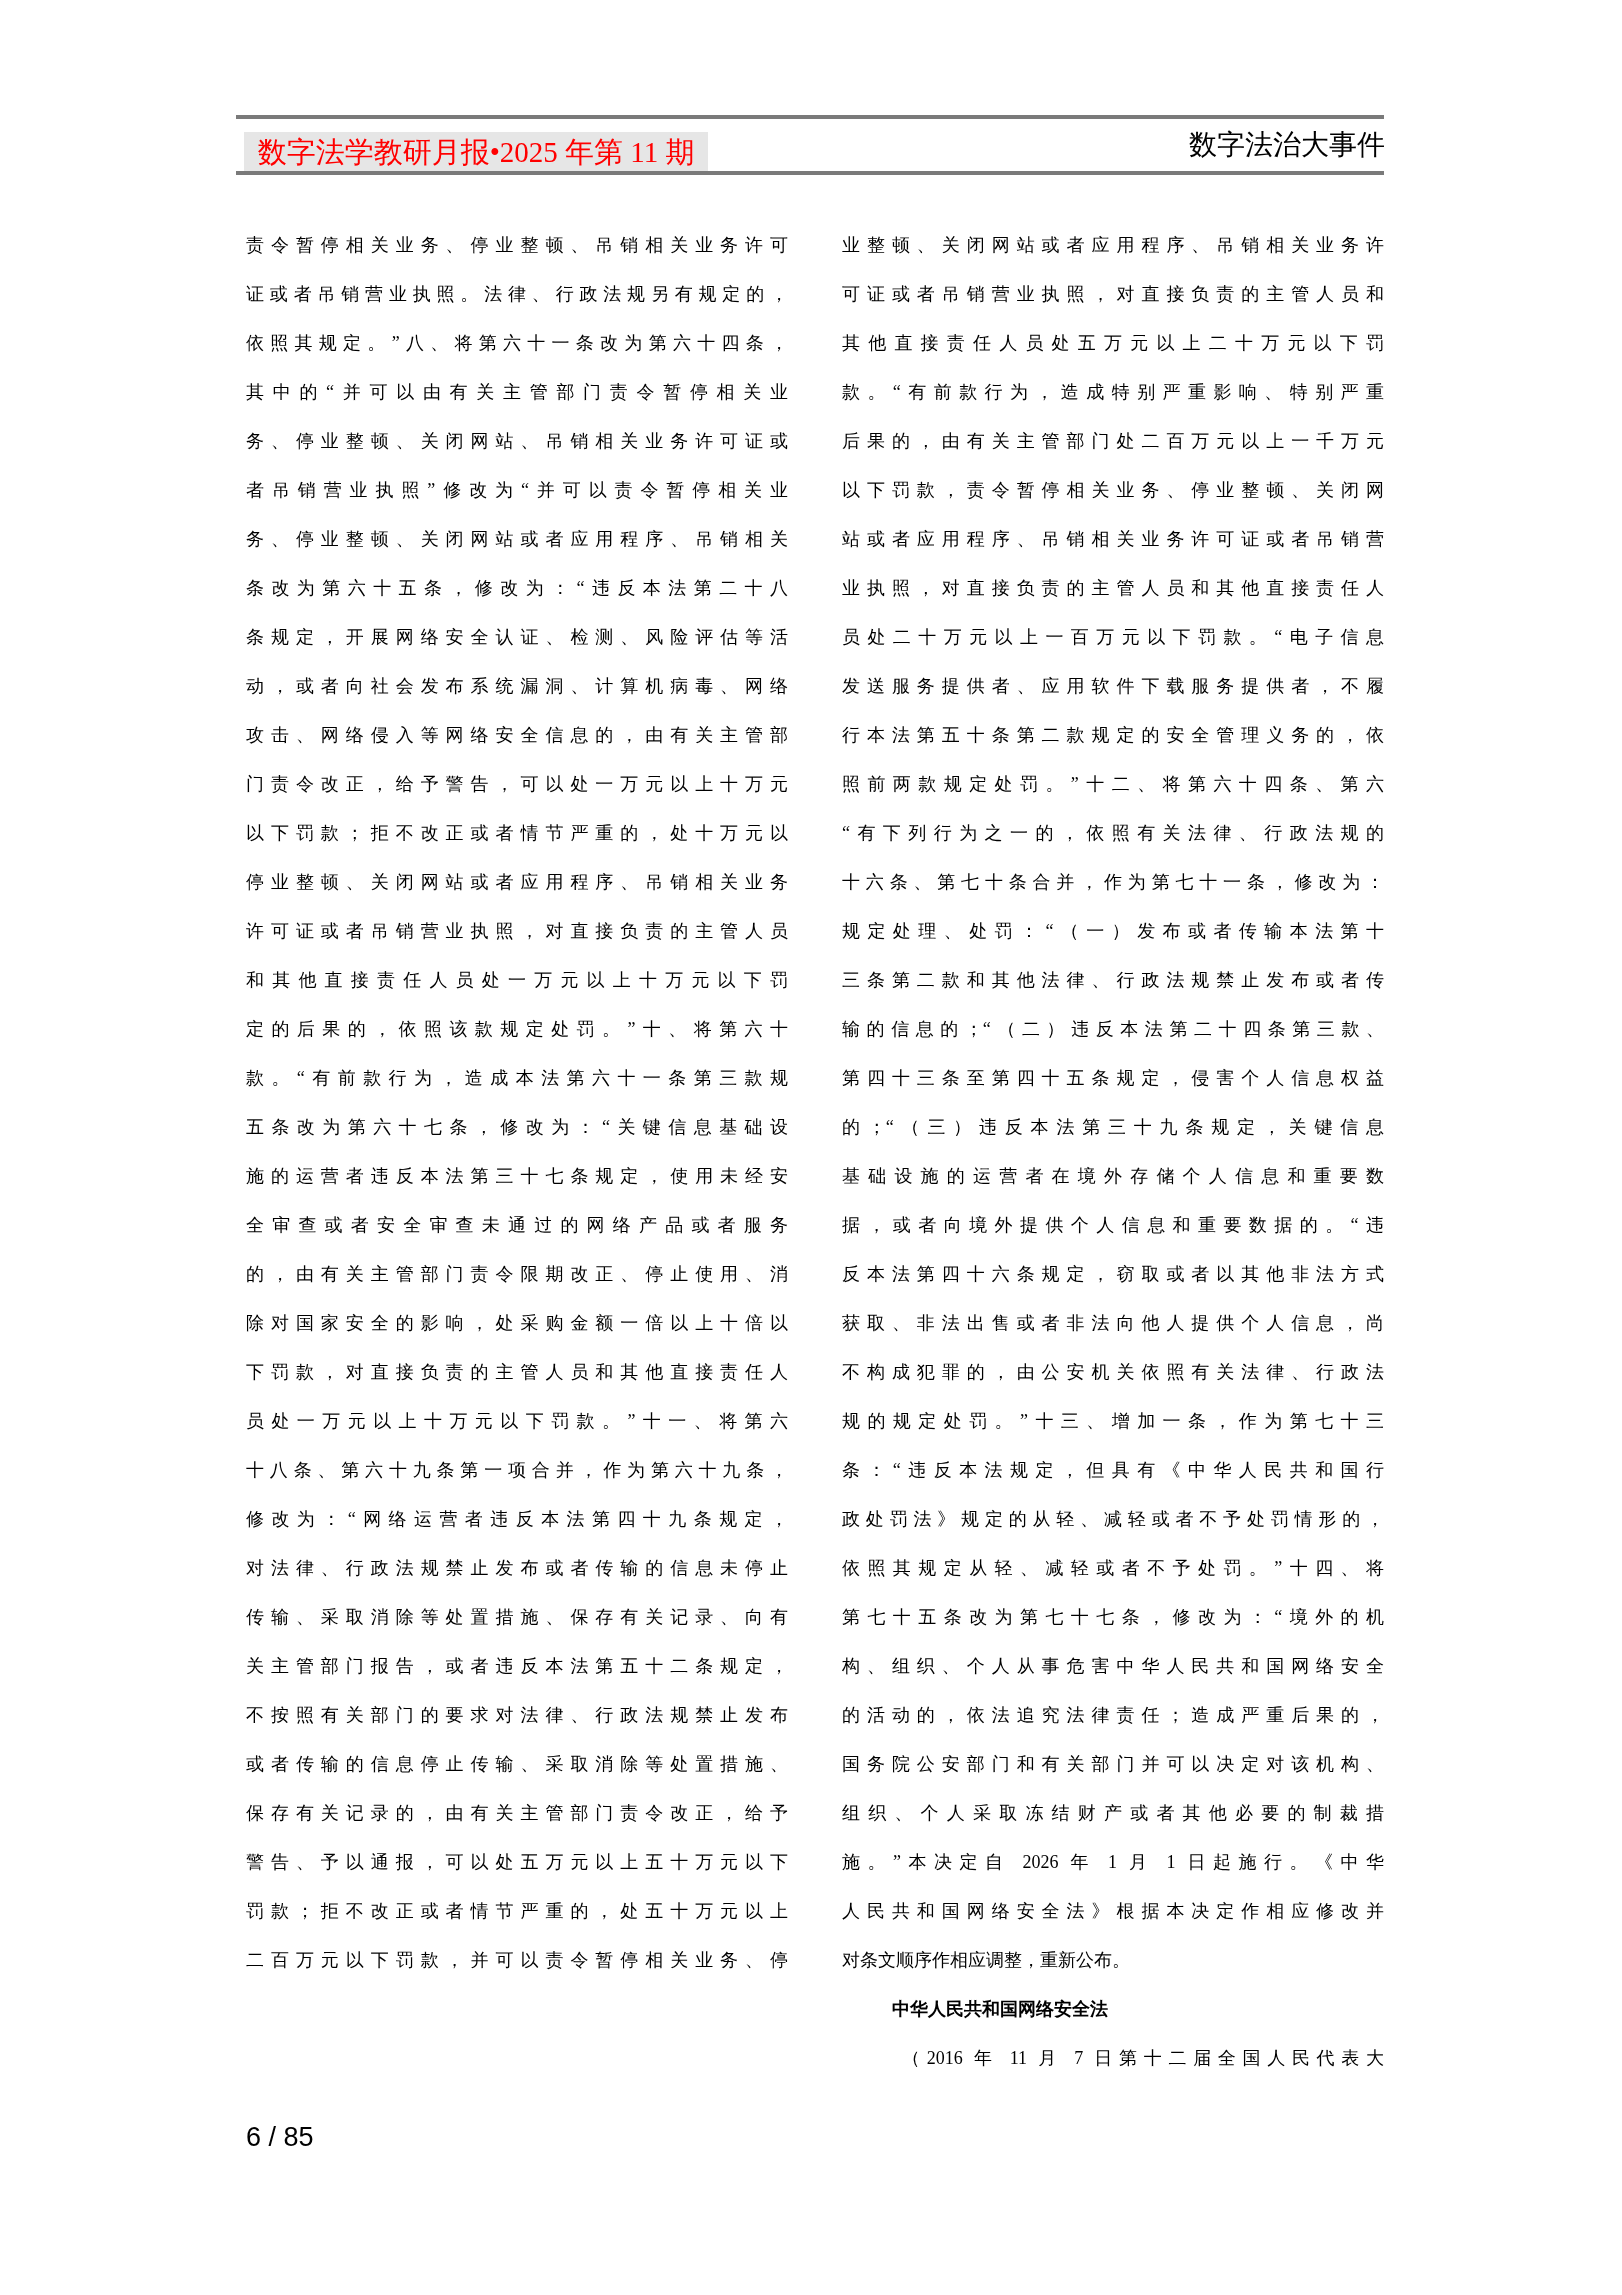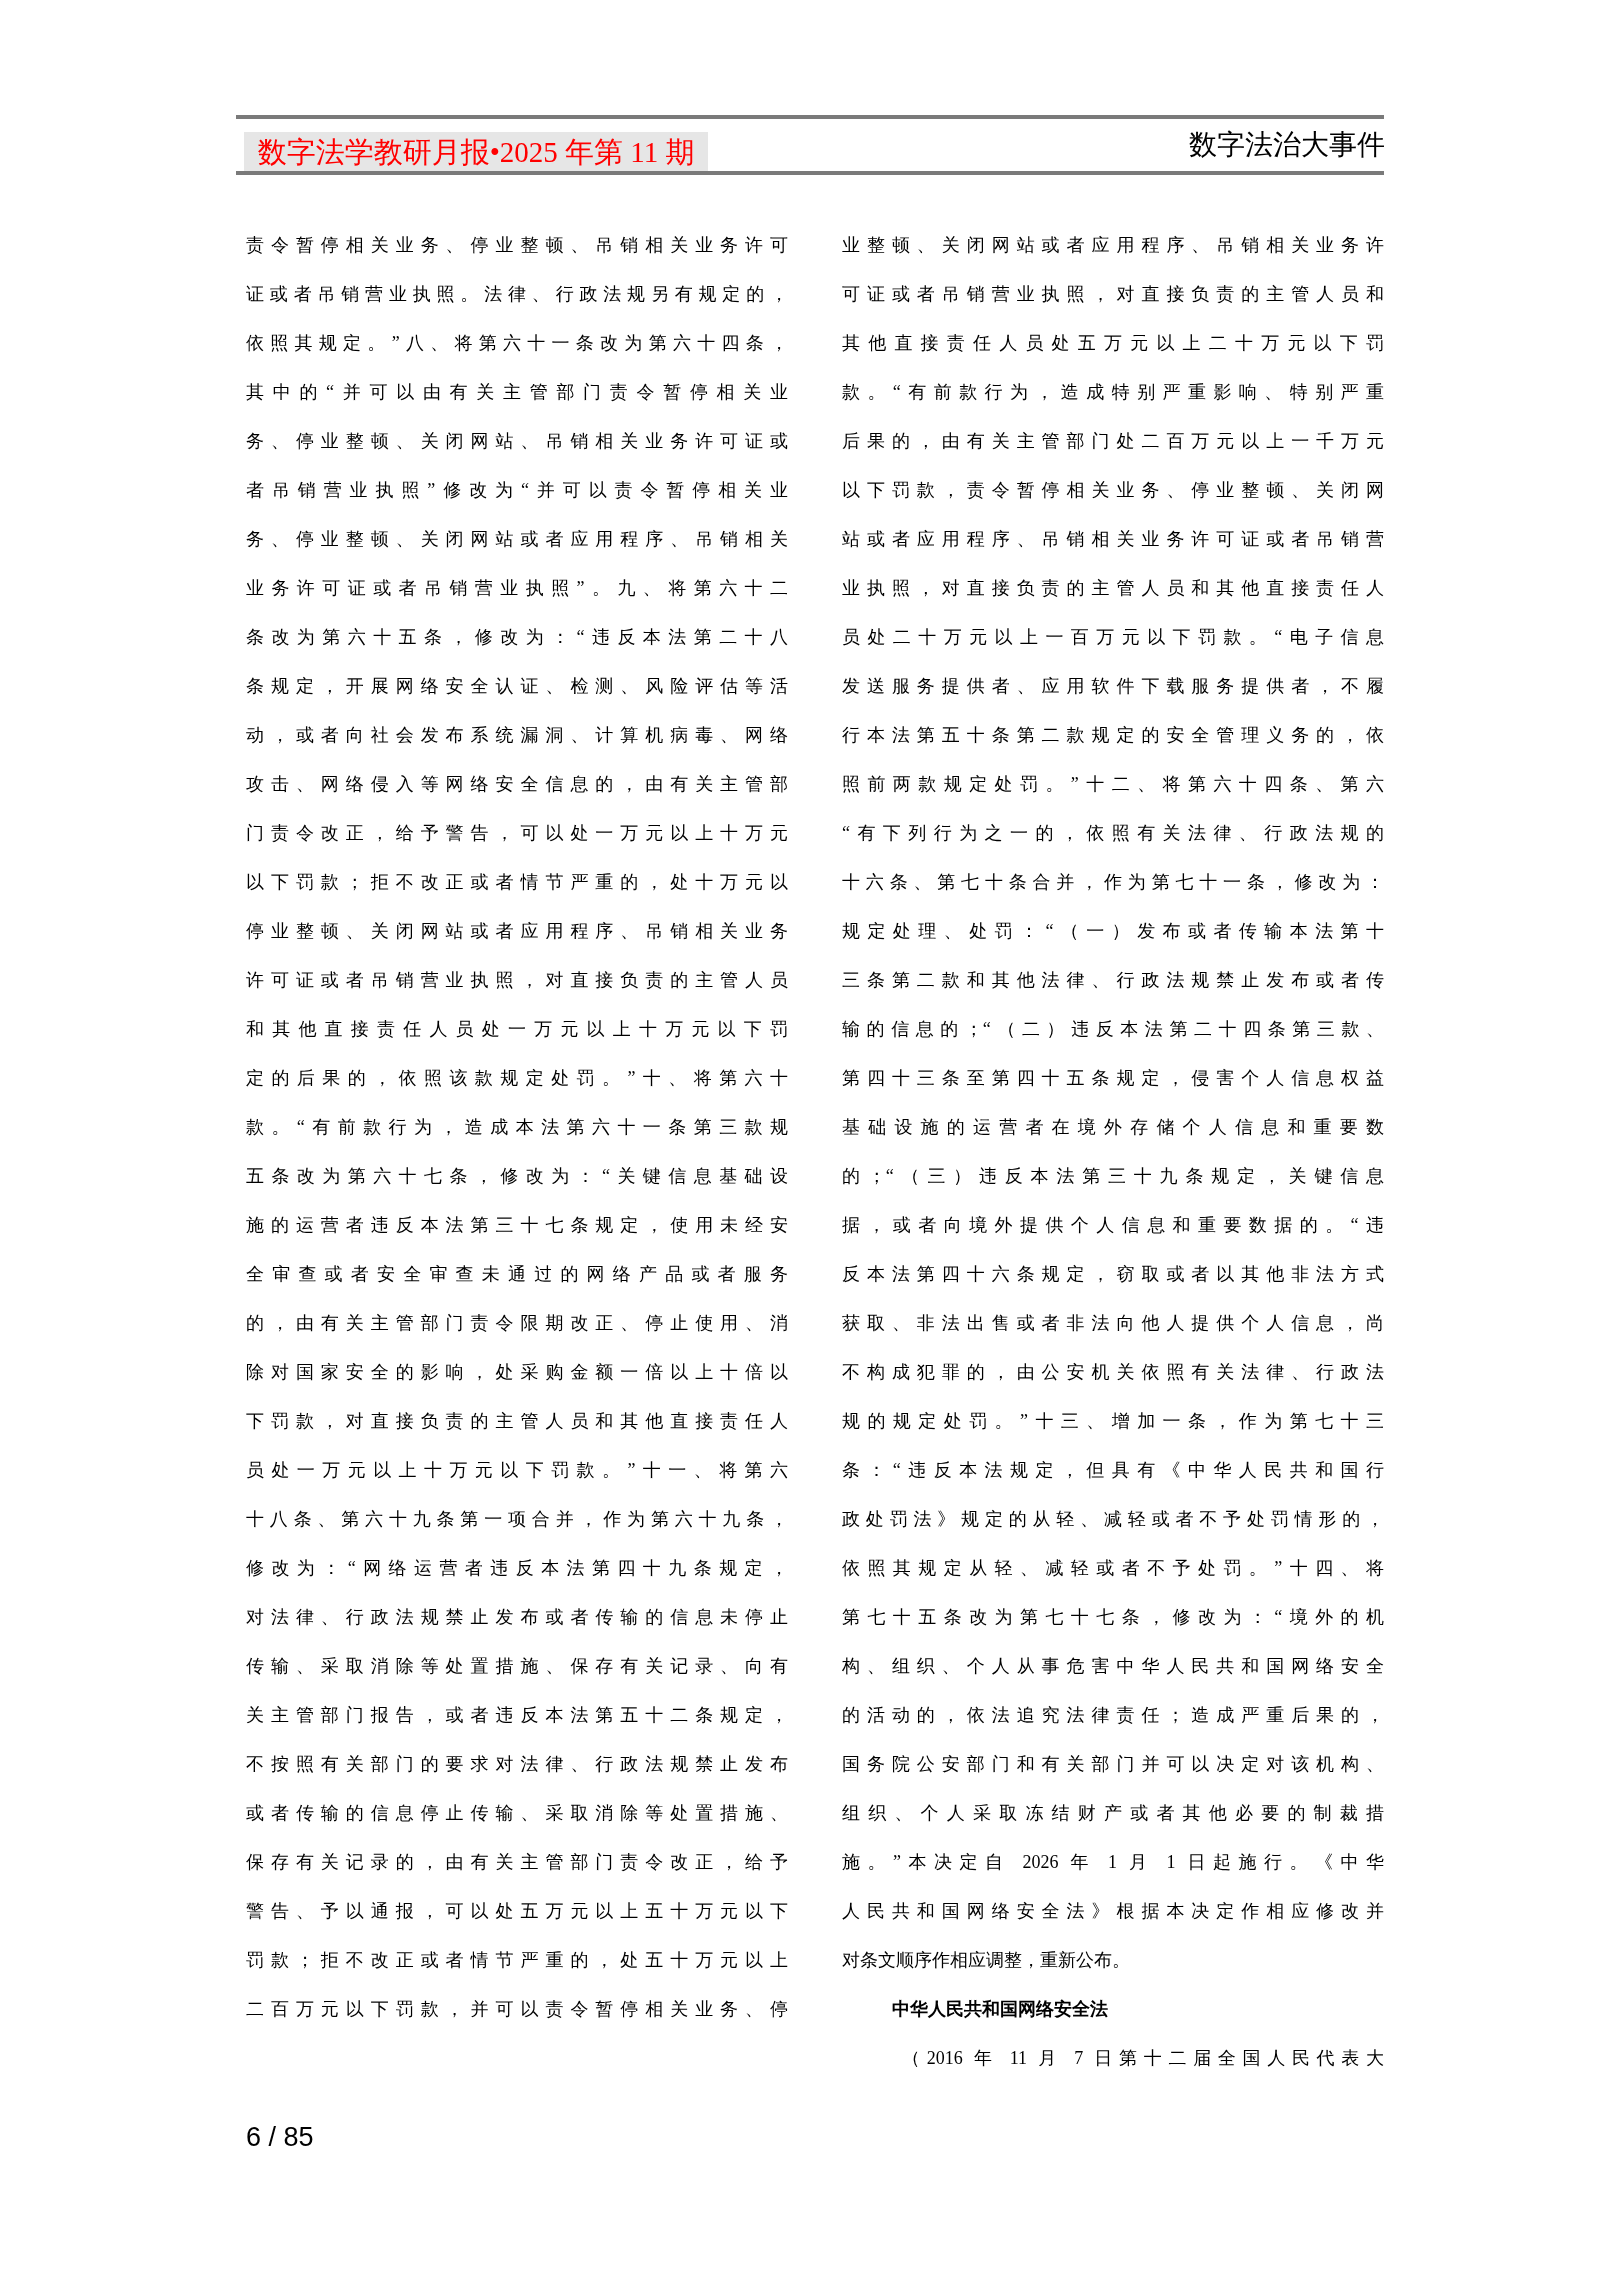--- a/index.html
+++ b/index.html
@@ -90,21 +90,20 @@
 <div class="rule" id="rule-bottom"></div>
 
 <div class="col" id="col-left">
     <div class="line full">责令暂停相关业务、停业整顿、吊销相关业务许可</div>
     <div class="line full">证或者吊销营业执照。法律、行政法规另有规定的，</div>
     <div class="line full">依照其规定。”八、将第六十一条改为第六十四条，</div>
     <div class="line full">其中的“并可以由有关主管部门责令暂停相关业</div>
     <div class="line full">务、停业整顿、关闭网站、吊销相关业务许可证或</div>
     <div class="line full">者吊销营业执照”修改为“并可以责令暂停相关业</div>
     <div class="line full">务、停业整顿、关闭网站或者应用程序、吊销相关</div>
-    <div class="line full">业务许可证或者吊销营业执照”。九、将第六十二</div>
     <div class="line full">条改为第六十五条，修改为：“违反本法第二十八</div>
     <div class="line full">条规定，开展网络安全认证、检测、风险评估等活</div>
     <div class="line full">动，或者向社会发布系统漏洞、计算机病毒、网络</div>
     <div class="line full">攻击、网络侵入等网络安全信息的，由有关主管部</div>
     <div class="line full">门责令改正，给予警告，可以处一万元以上十万元</div>
     <div class="line full">以下罚款；拒不改正或者情节严重的，处十万元以</div>
     <div class="line full">停业整顿、关闭网站或者应用程序、吊销相关业务</div>
     <div class="line full">许可证或者吊销营业执照，对直接负责的主管人员</div>
     <div class="line full">和其他直接责任人员处一万元以上十万元以下罚</div>
     <div class="line full">定的后果的，依照该款规定处罚。”十、将第六十</div>
@@ -141,22 +140,22 @@
     <div class="line full">员处二十万元以上一百万元以下罚款。“电子信息</div>
     <div class="line full">发送服务提供者、应用软件下载服务提供者，不履</div>
     <div class="line full">行本法第五十条第二款规定的安全管理义务的，依</div>
     <div class="line full">照前两款规定处罚。”十二、将第六十四条、第六</div>
     <div class="line full">“有下列行为之一的，依照有关法律、行政法规的</div>
     <div class="line full">十六条、第七十条合并，作为第七十一条，修改为：</div>
     <div class="line full">规定处理、处罚：“（一）发布或者传输本法第十</div>
     <div class="line full">三条第二款和其他法律、行政法规禁止发布或者传</div>
     <div class="line full">输的信息的；“（二）违反本法第二十四条第三款、</div>
     <div class="line full">第四十三条至第四十五条规定，侵害个人信息权益</div>
+    <div class="line full">的；“（三）违反本法第三十九条规定，关键信息</div>
     <div class="line full">基础设施的运营者在境外存储个人信息和重要数</div>
-    <div class="line full">的；“（三）违反本法第三十九条规定，关键信息</div>
     <div class="line full">据，或者向境外提供个人信息和重要数据的。“违</div>
     <div class="line full">反本法第四十六条规定，窃取或者以其他非法方式</div>
     <div class="line full">获取、非法出售或者非法向他人提供个人信息，尚</div>
     <div class="line full">不构成犯罪的，由公安机关依照有关法律、行政法</div>
     <div class="line full">规的规定处罚。”十三、增加一条，作为第七十三</div>
     <div class="line full">条：“违反本法规定，但具有《中华人民共和国行</div>
     <div class="line full">政处罚法》规定的从轻、减轻或者不予处罚情形的，</div>
     <div class="line full">依照其规定从轻、减轻或者不予处罚。”十四、将</div>
     <div class="line full">第七十五条改为第七十七条，修改为：“境外的机</div>
     <div class="line full">构、组织、个人从事危害中华人民共和国网络安全</div>

